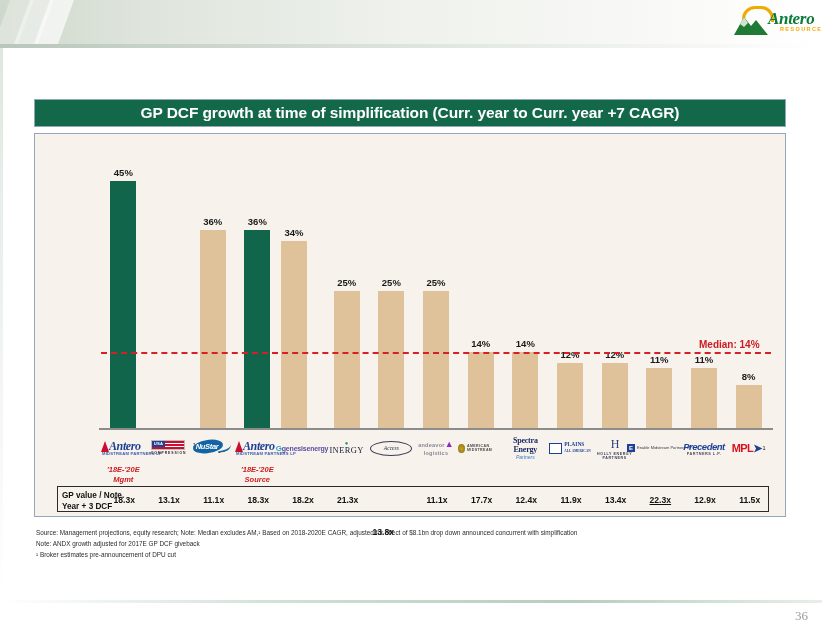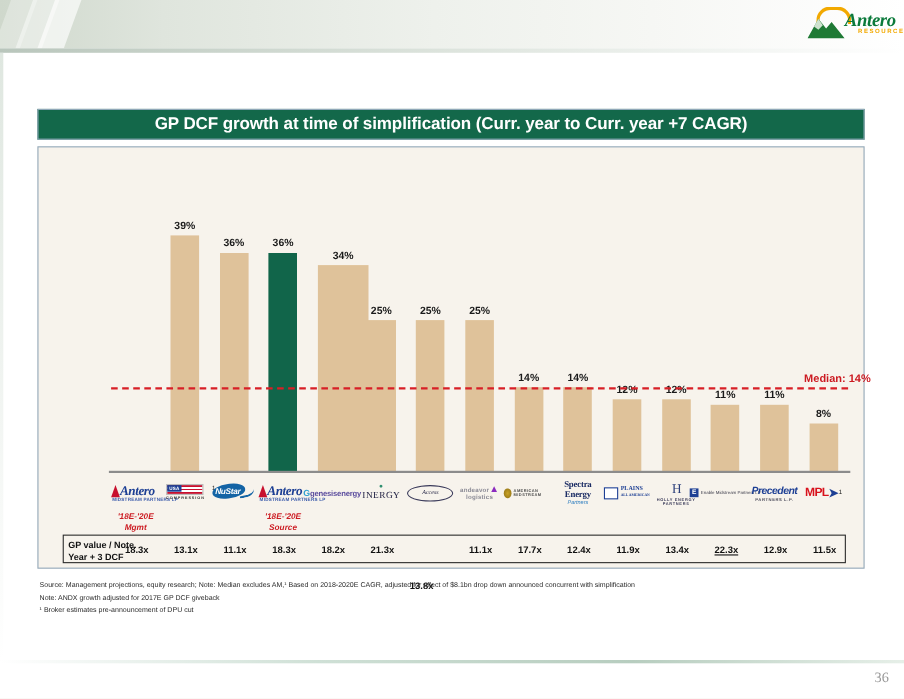--- a/index.html
+++ b/index.html
@@ -250,33 +250,33 @@
   <div class="sub">RESOURCES</div>
 </div>
 
 <div id="chart-title-bar">
   <span>GP DCF growth at time of simplification (Curr. year to Curr. year +7 CAGR)</span>
 </div>
 
 <div id="chart-panel">
 
   <div id="plot">
-      <div class="bar-slot" style="left: 54px; width: 26px;">
-        <div class="bar tan" style="height: 215.28px;"></div>
-        <div class="bar-label" style="bottom: 218.28px;">39%</div>
+      <div class="bar-slot" style="left: 9.33333px; width: 26px;">
+        <div class="bar green" style="height: 248.4px;"></div>
+        <div class="bar-label" style="bottom: 251.4px;">45%</div>
       </div>
       <div class="bar-slot" style="left: 98.6667px; width: 26px;">
         <div class="bar tan" style="height: 198.72px;"></div>
         <div class="bar-label" style="bottom: 201.72px;">36%</div>
       </div>
       <div class="bar-slot" style="left: 143.333px; width: 26px;">
         <div class="bar green" style="height: 198.72px;"></div>
         <div class="bar-label" style="bottom: 201.72px;">36%</div>
       </div>
-      <div class="bar-slot" style="left: 188px; width: 46px; text-decoration: underline;">
+      <div class="bar-slot" style="left: 180px; width: 26px; text-decoration: underline;">
         <div class="bar tan" style="height: 187.68px;"></div>
         <div class="bar-label" style="bottom: 190.68px;">34%</div>
       </div>
       <div class="bar-slot" style="left: 232.667px; width: 26px;">
         <div class="bar tan" style="height: 138px;"></div>
         <div class="bar-label" style="bottom: 141px;">25%</div>
       </div>
       <div class="bar-slot" style="left: 277.333px; width: 26px;">
         <div class="bar tan" style="height: 138px;"></div>
         <div class="bar-label" style="bottom: 141px;">25%</div>
@@ -308,21 +308,21 @@
       <div class="bar-slot" style="left: 590px; width: 26px;">
         <div class="bar tan" style="height: 60.72px;"></div>
         <div class="bar-label" style="bottom: 63.72px;">11%</div>
       </div>
       <div class="bar-slot" style="left: 634.667px; width: 26px;">
         <div class="bar tan" style="height: 44.16px;"></div>
         <div class="bar-label" style="bottom: 47.16px;">8%</div>
       </div>
     </div>
   <div id="median-line" style="top: 217.72px;"></div>
-  <div id="median-label" style="top: 204.72px; left: 664px; margin-left: 32px;">Median: 14%</div>
+  <div id="median-label" style="top: 204.72px; left: 664px;">Median: 14%</div>
   <div id="axis-line"></div>
 
   <div id="logo-strip">
       <div class="logo-cell" style="left: 0px; width: 44.6667px;">
         <div class="ant-logo">
           <div class="a-mark"></div>
           <div class="a-word">Antero</div>
           <div class="a-sub">MIDSTREAM PARTNERS LP</div>
         </div>
       </div>

